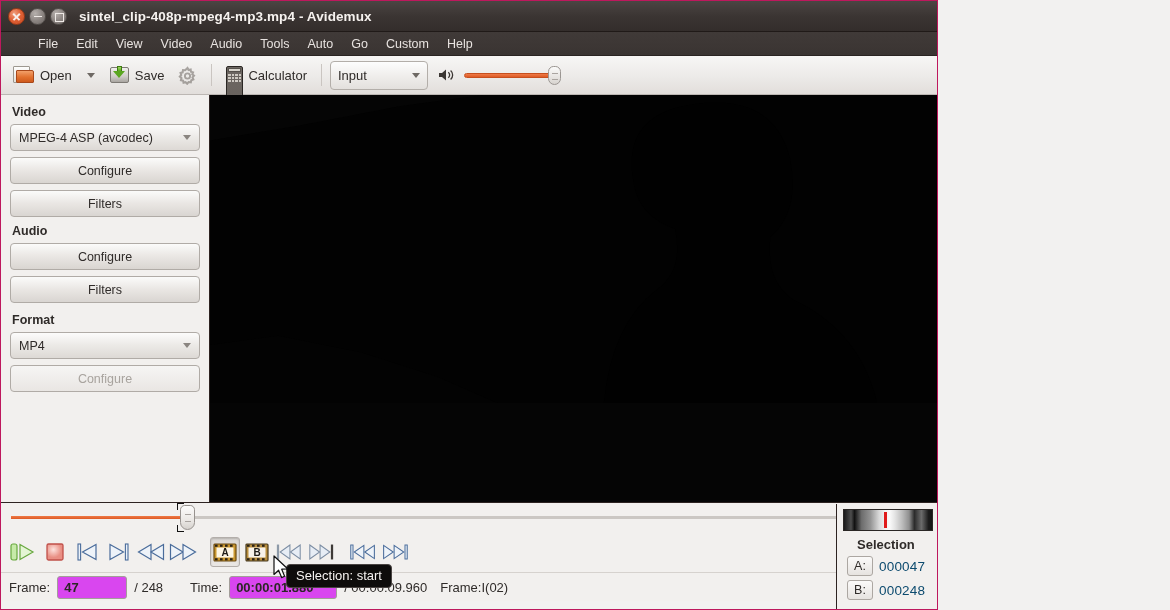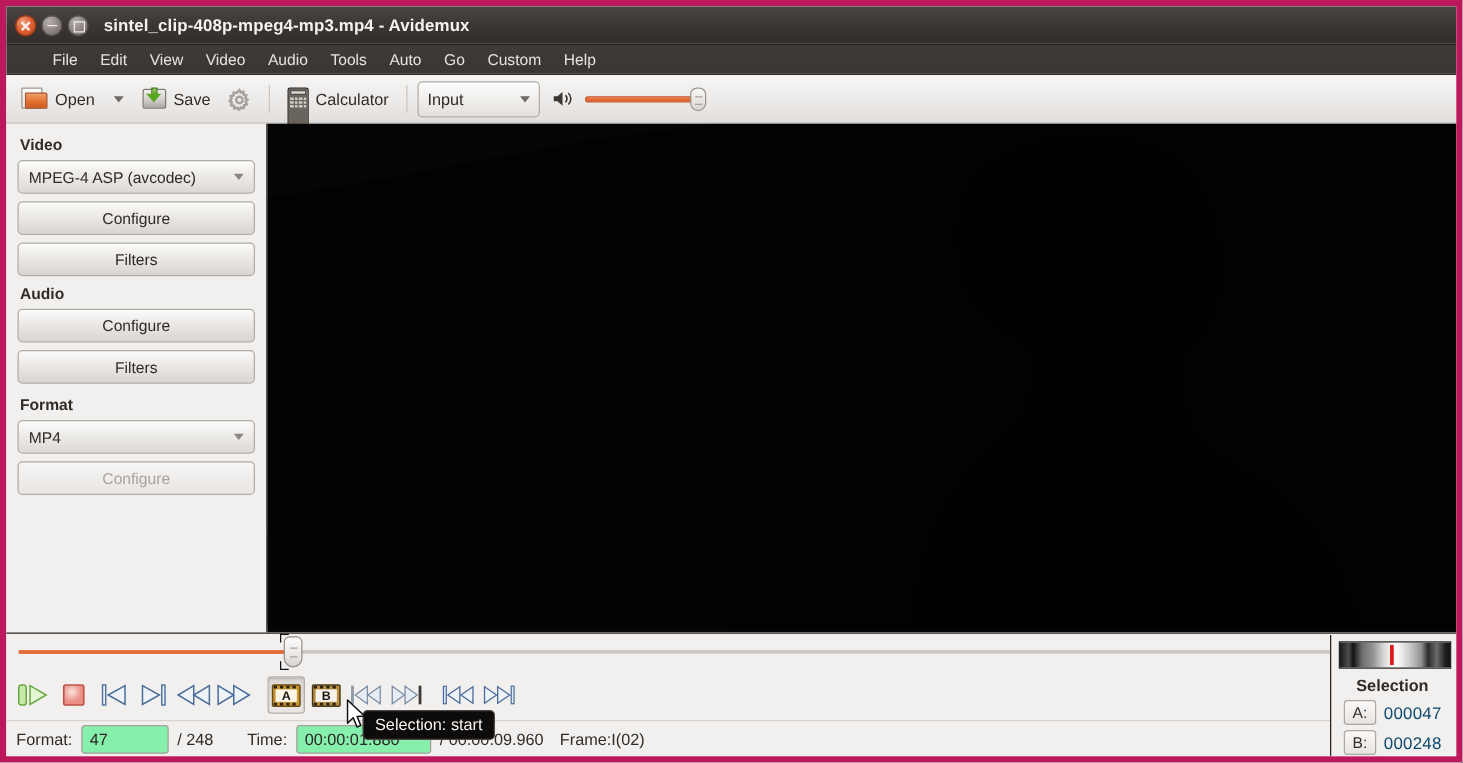--- a/index.html
+++ b/index.html
@@ -4,23 +4,23 @@
 <style>
   * { box-sizing: border-box; margin: 0; padding: 0; }
   html, body {
     width: 1170px; height: 610px;
     overflow: hidden;
     font-family: "Liberation Sans", sans-serif;
     background: #f2f1f0;
   }
   .app {
     position: relative;
-    width: 1170px; height: 610px;
+    width: 938px; height: 610px;
     background: #f2f1f0;
-    border: 5px solid #be185d;
+    border: 1px solid #be185d;
     overflow: hidden;
   }
 
   
   .titlebar {
     height: 31px;
     background: linear-gradient(to bottom, #4b4543 0%, #3b3533 50%, #332d2b 100%);
     display: flex; align-items: center;
     padding-left: 7px;
     border-bottom: 1px solid #201a18;
@@ -287,23 +287,23 @@
   .tgap { width: 8px; }
 
   .statusbar {
     height: 29px; display: flex; align-items: center;
     padding-left: 8px; gap: 7px;
     background: #f2f0ee;
     border-top: 1px solid #d6d2ce;
     font-size: 13px; color: #2f2b29;
   }
   .field {
-    background: #86efac; border: 1px solid #a39e99; border-radius: 3px;
+    background: #d946ef; border: 1px solid #a39e99; border-radius: 3px;
     height: 23px; display: flex; align-items: center; padding: 0 6px;
-    font-size: 13px; color: #2b2725;
+    font-size: 13px; color: #2b2725; font-weight: bold;
   }
   .f-frame { width: 70px; }
   .f-time  { width: 108px; }
 
   
   .rightpanel {
     position: absolute; right: 0; top: 503px; width: 101px; bottom: 0;
     background: #f2f0ee; border-left: 1px solid #2d2321;
     padding: 5px 5px 0 6px;
   }
@@ -603,21 +603,21 @@
     <div class="tb">
       <svg width="32" height="20" viewBox="0 0 32 20">
         <path d="M3 2.5 L14 10 L3 17.5 Z" fill="#eef3f9" stroke="#4a6c9b" stroke-width="1.2"></path>
         <path d="M15 2.5 L26 10 L15 17.5 Z" fill="#eef3f9" stroke="#4a6c9b" stroke-width="1.2"></path>
         <rect x="27.4" y="2" width="2.6" height="16" fill="#dfe8f3" stroke="#4a6c9b" stroke-width="1.1"></rect>
       </svg>
     </div>
   </div>
 
   <div class="statusbar">
-    <span>Format:</span>
+    <span>Frame:</span>
     <span class="field f-frame">47</span>
     <span>/ 248</span>
     <span style="margin-left:20px;">Time:</span>
     <span class="field f-time">00:00:01.880</span>
     <span>/ 00:00:09.960</span>
     <span style="margin-left:6px;">Frame:I(02)</span>
   </div>
 
   <div class="rightpanel">
     <div class="thumbstrip">

